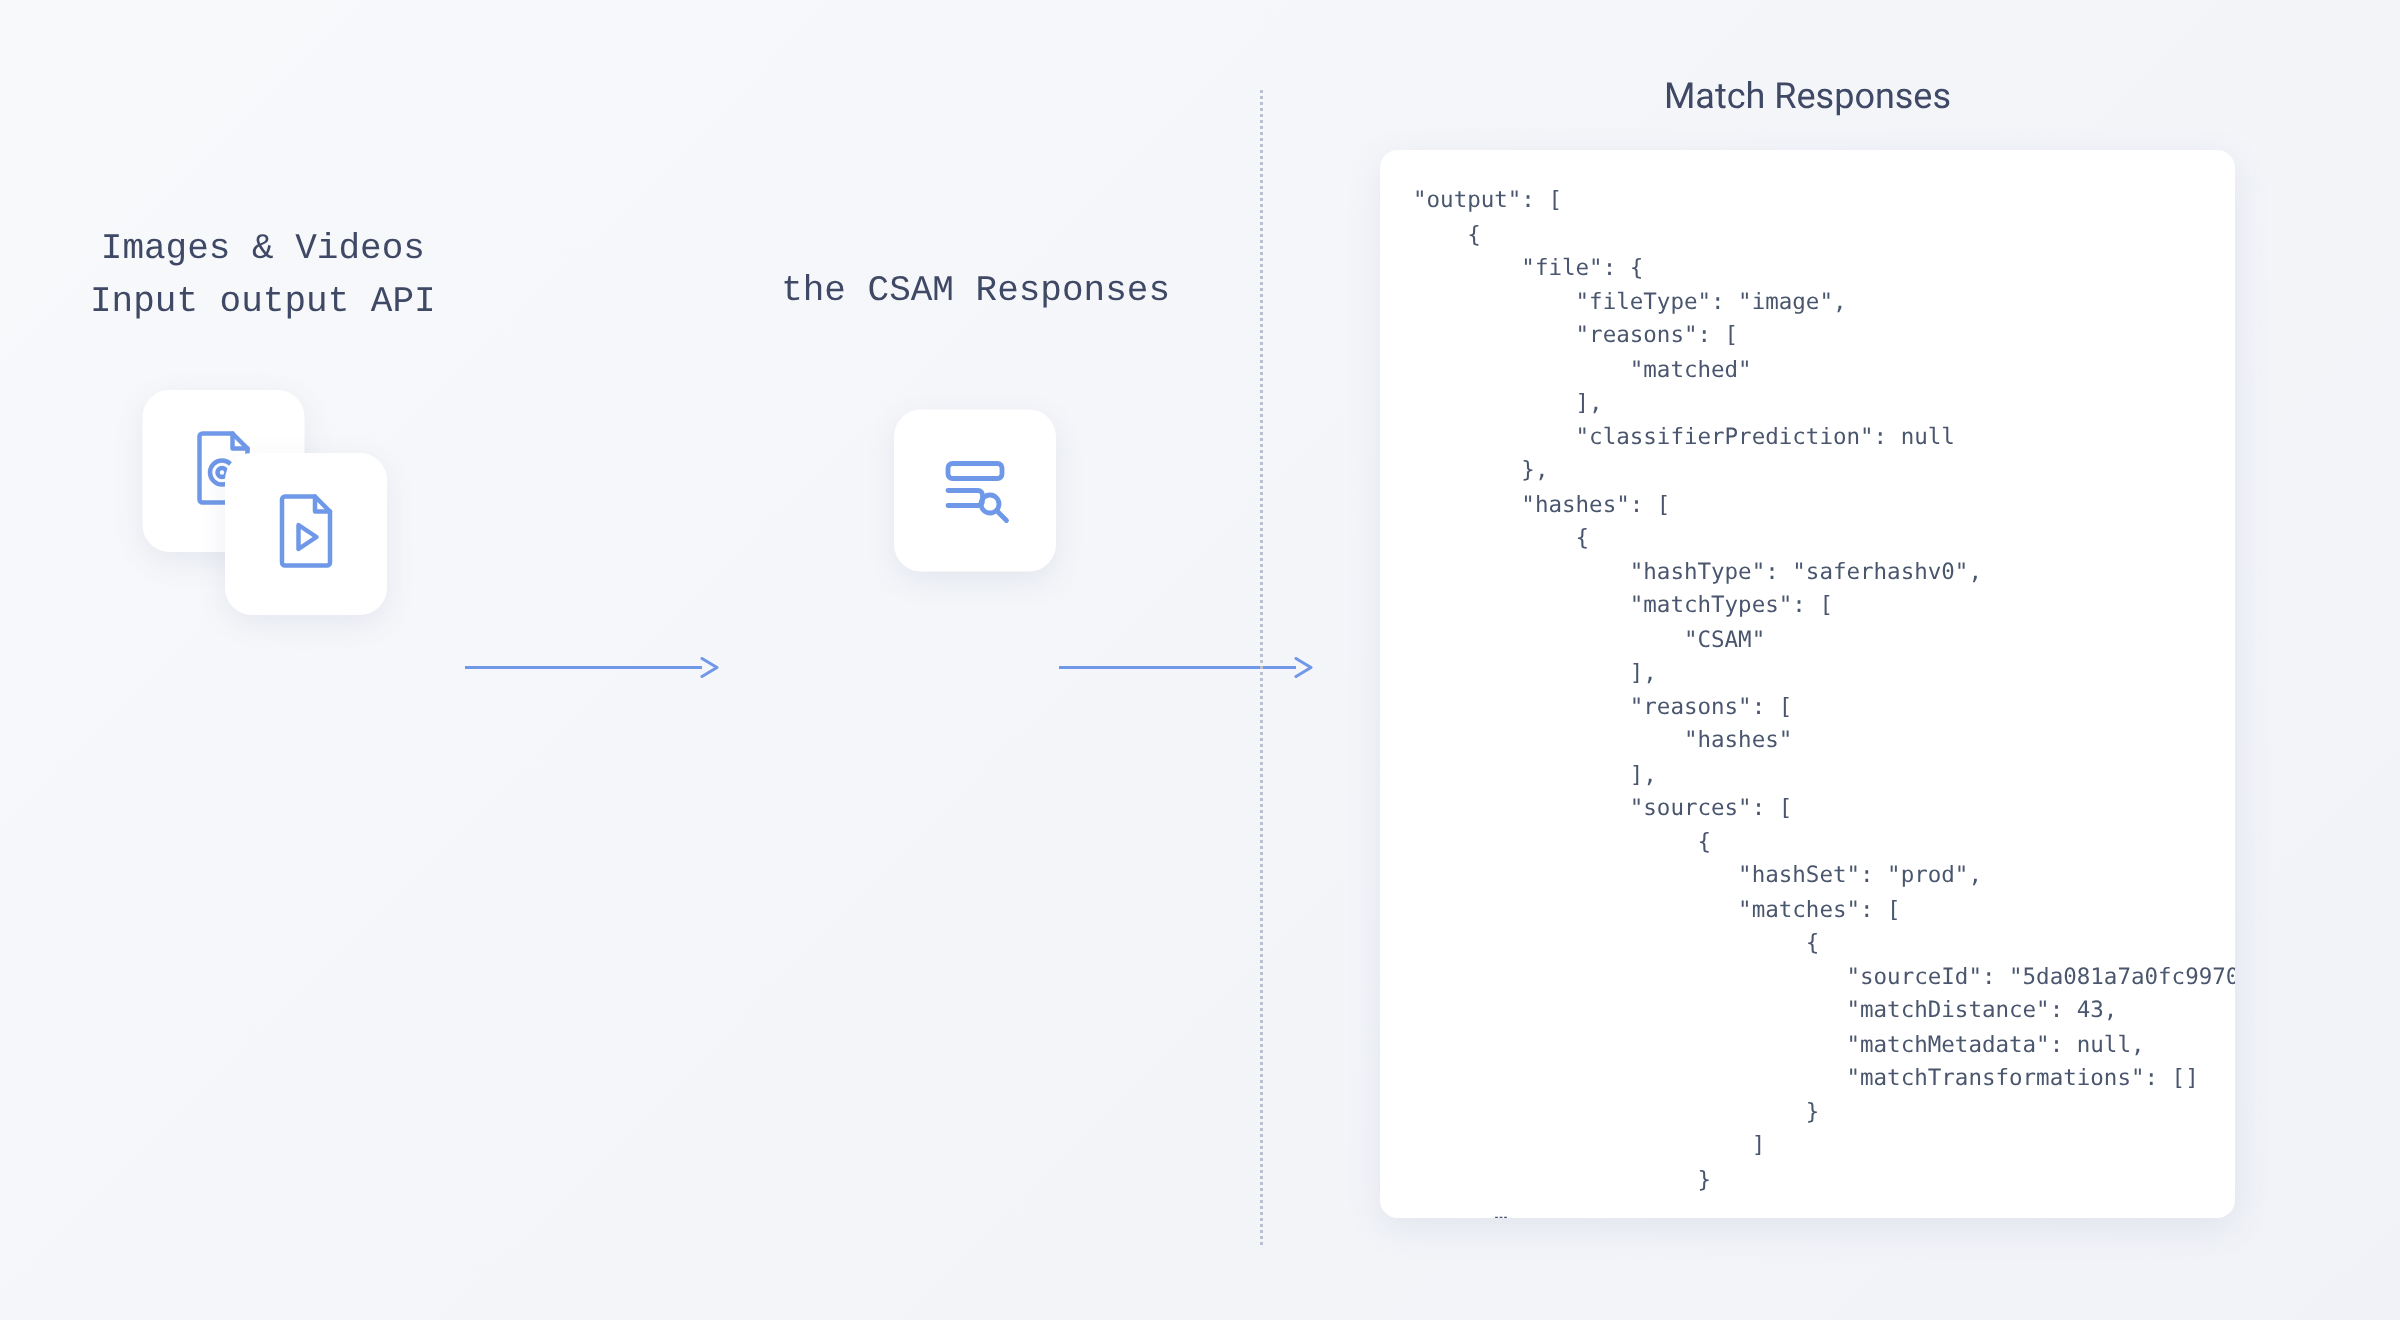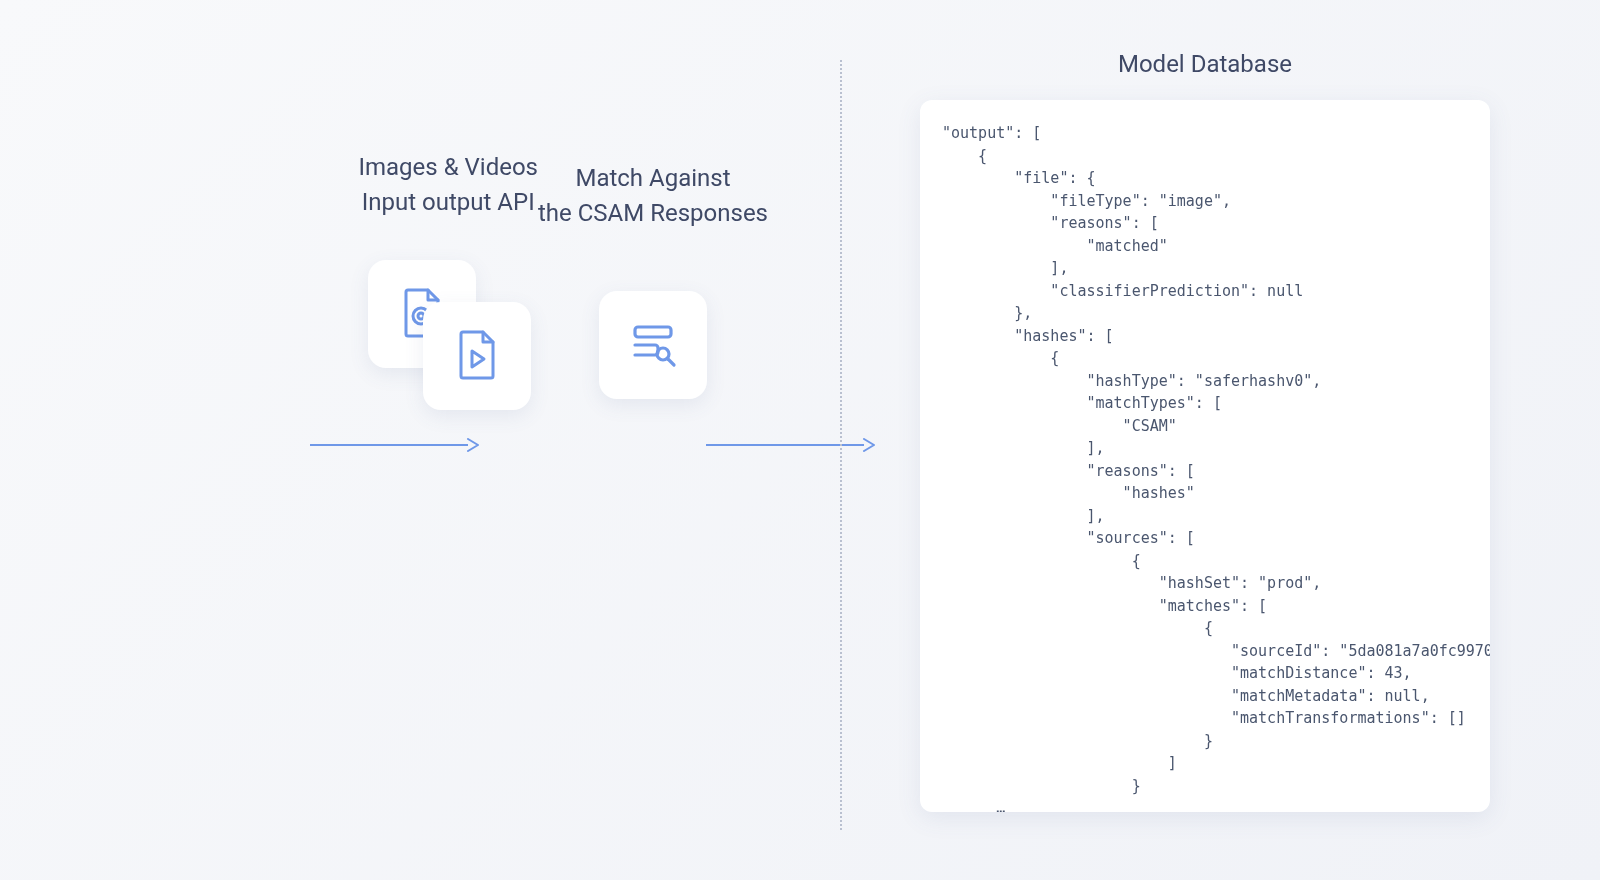--- a/index.html
+++ b/index.html
@@ -6,26 +6,27 @@
     body {
       font-family: -apple-system, BlinkMacSystemFont, "Segoe UI", Roboto, sans-serif;
       background: linear-gradient(135deg, #f8f9fb 0%, #f0f2f7 100%);
       width: 1600px;
       height: 880px;
       position: relative;
       overflow: hidden;
     }
     .stage {
       position: absolute;
-      left: 48px;
+      left: 60px;
       top: 150px;
       width: 720px;
       display: flex;
       align-items: center;
-      justify-content: flex-end;
+      justify-content: space-between;
+      font-family: Liberation Mono, monospace;
     }
     .step {
       display: flex;
       flex-direction: column;
       align-items: center;
     }
     .step-label {
       color: #3f4966;
       font-size: 24px;
       text-align: center;
@@ -124,21 +125,20 @@
             <path d="M34 6v10h10"></path>
             <path d="M23 25l12 8-12 8z"></path>
           </svg>
         </span>
       </div>
     </div>
   </div>
 
   <div class="step">
     <div class="step-label">
-      <div>Match Against</div>
       <div>the CSAM Responses</div>
     </div>
     <div class="card" style="margin-top:20px;">
       <span>
         <svg width="56" height="56" viewBox="0 0 56 56" fill="none" stroke="#6f98e8" stroke-width="3.2" stroke-linejoin="round" stroke-linecap="round">
           <rect x="10" y="12" width="36" height="10" rx="3"></rect>
           <path d="M10 30h20a3 3 0 0 1 3 3v4a3 3 0 0 1-3 3H10"></path>
           <circle cx="38" cy="39" r="6"></circle>
           <line x1="43" y1="44" x2="49" y2="50"></line>
         </svg>
@@ -156,21 +156,21 @@
 </div>
 <div class="arrow" style="left:706px; top:438px;">
   <svg width="170" height="14" viewBox="0 0 170 14">
     <line x1="0" y1="7" x2="158" y2="7" stroke="#6f98e8" stroke-width="2"></line>
     <path d="M158 1 L168 7 L158 13" fill="none" stroke="#6f98e8" stroke-width="2" stroke-linecap="round" stroke-linejoin="round"></path>
   </svg>
 </div>
 
 <div class="divider"></div>
 
-<div class="response-title">Model Database</div>
+<div class="response-title">Match Responses</div>
 
 <div class="json-panel"><span>"output": [</span>
 <span>    {</span>
 <span>        "file": {</span>
 <span>            "fileType": "image",</span>
 <span>            "reasons": [</span>
 <span>                "matched"</span>
 <span>            ],</span>
 <span>            "classifierPrediction": null</span>
 <span>        },</span>

